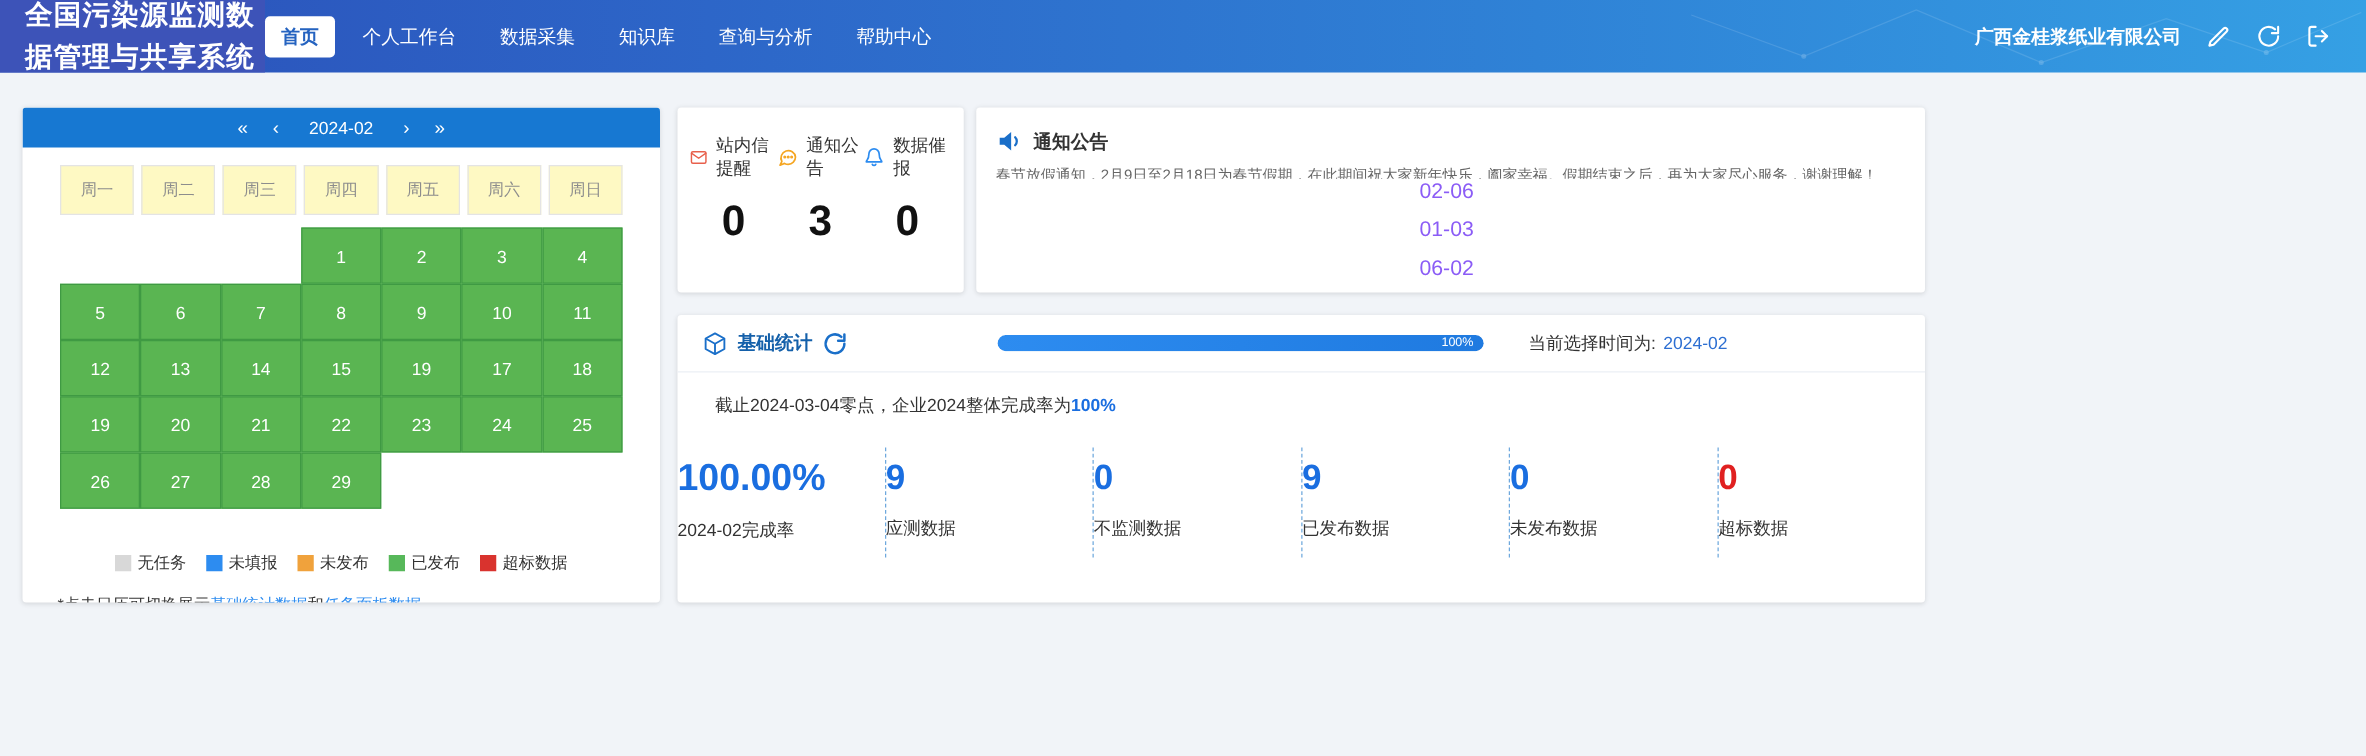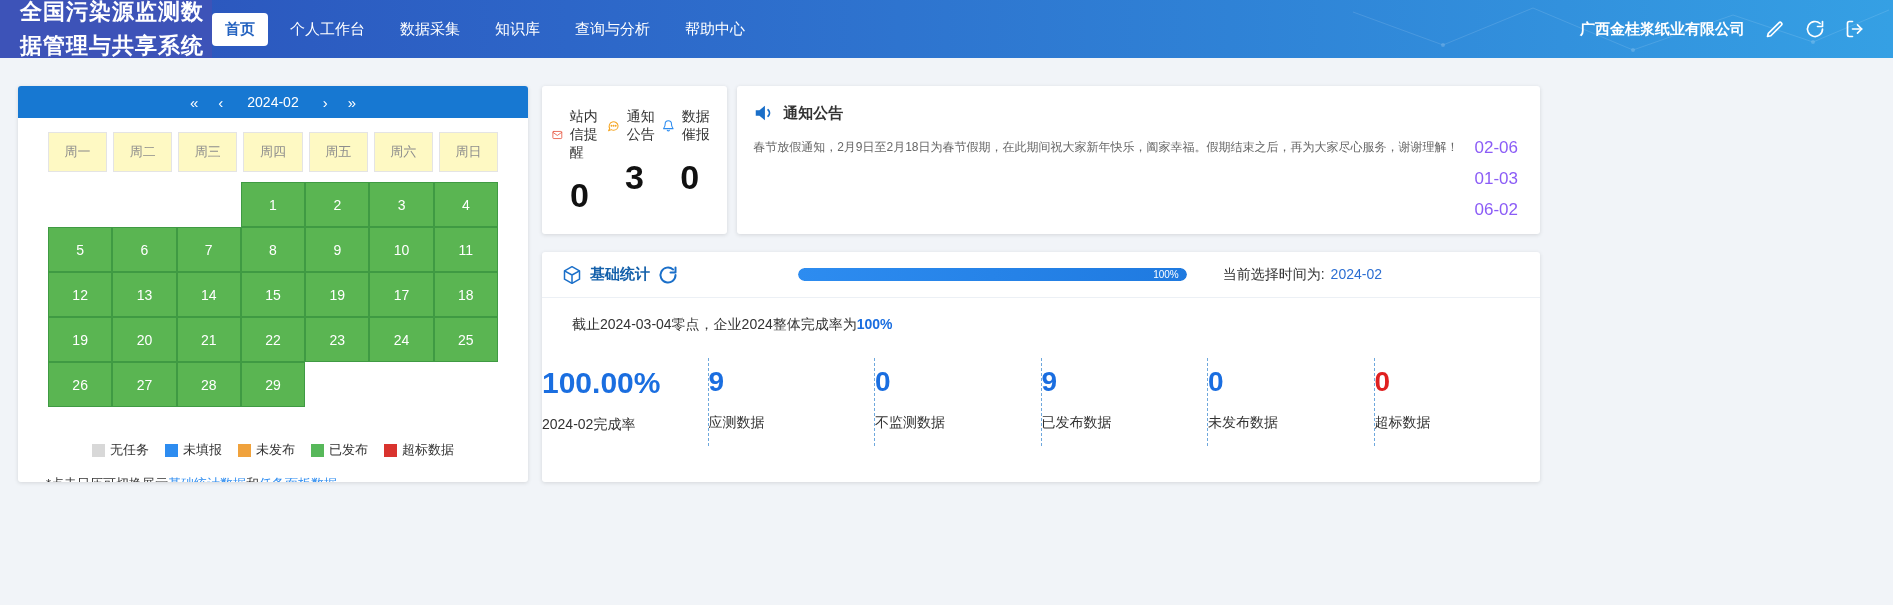--- a/index.html
+++ b/index.html
@@ -55,21 +55,21 @@
   .summary-head { display:flex; align-items:center; gap:7px; font-size:14px; color:#333; }
   .summary-head svg { width:20px; height:20px; }
   .summary-value { font-size:34px; font-weight:bold; color:#111; margin-top:14px; }
 
   
   .notice-card { flex:1; height:148px; padding:16px 22px 0 16px; }
   .notice-title-row { display:flex; align-items:center; gap:8px; }
   .notice-title-row svg { width:22px; height:22px; }
   .notice-title { font-size:15px; font-weight:bold; color:#333; }
   .notice-list { margin-top:8px; }
-  .notice-row { display:flex; align-items:center; height:31px; cursor:pointer; }
+  .notice-row { display:flex; align-items:center; height:31px; cursor:pointer;flex-direction:column; }
   .notice-text { flex:1; font-size:12px; color:#666; white-space:nowrap; overflow:hidden;
     text-overflow:ellipsis; padding-right:16px; }
   .notice-date { font-size:17px; color:#8b5cf6; white-space:nowrap; }
 
   
   .stats-card { height:230px; }
   .stats-header { display:flex; align-items:center; height:46px; padding:0 20px;
     border-bottom:1px solid #ecf0f5; }
   .stats-title-group { display:flex; align-items:center; gap:8px; }
   .stats-title-group svg { width:20px; height:20px; }

